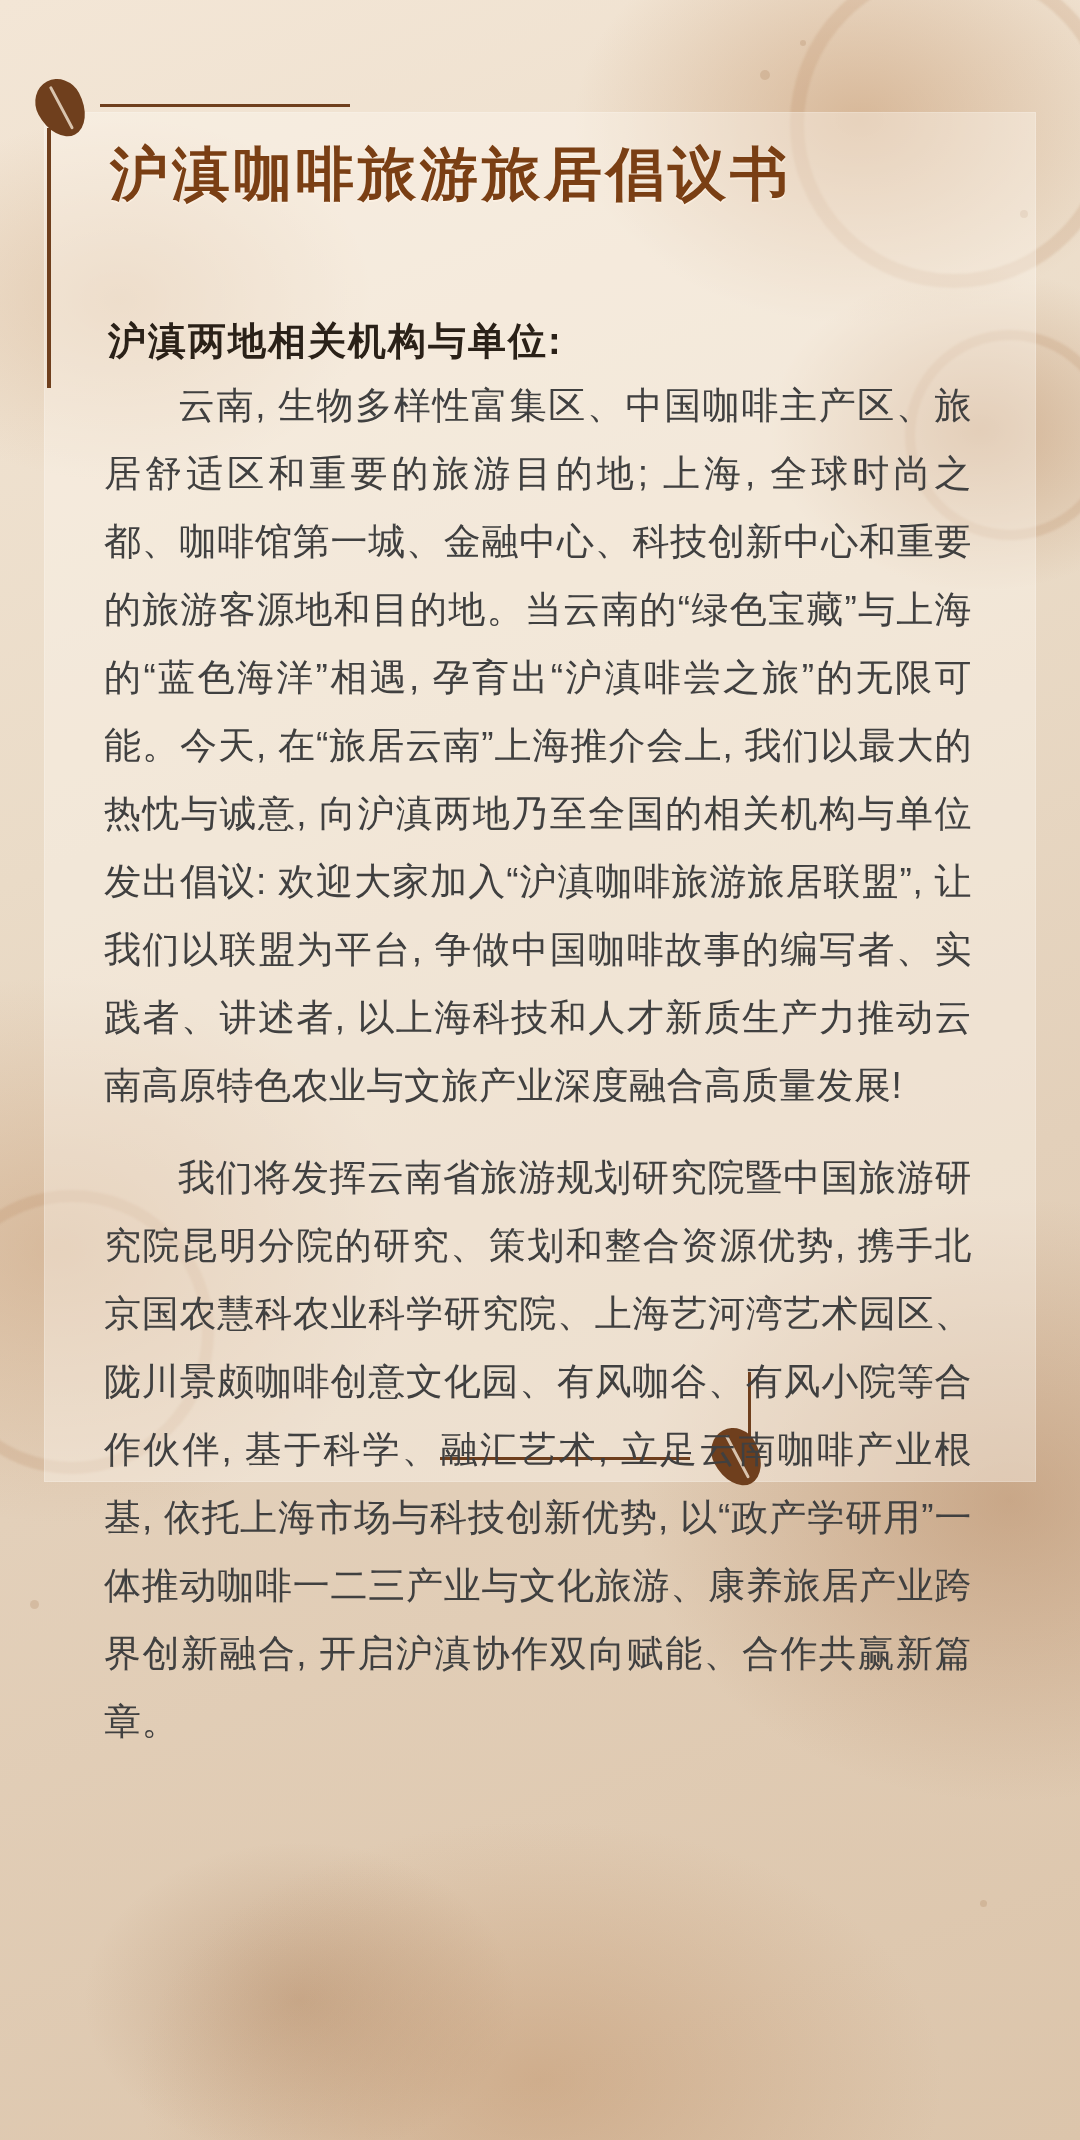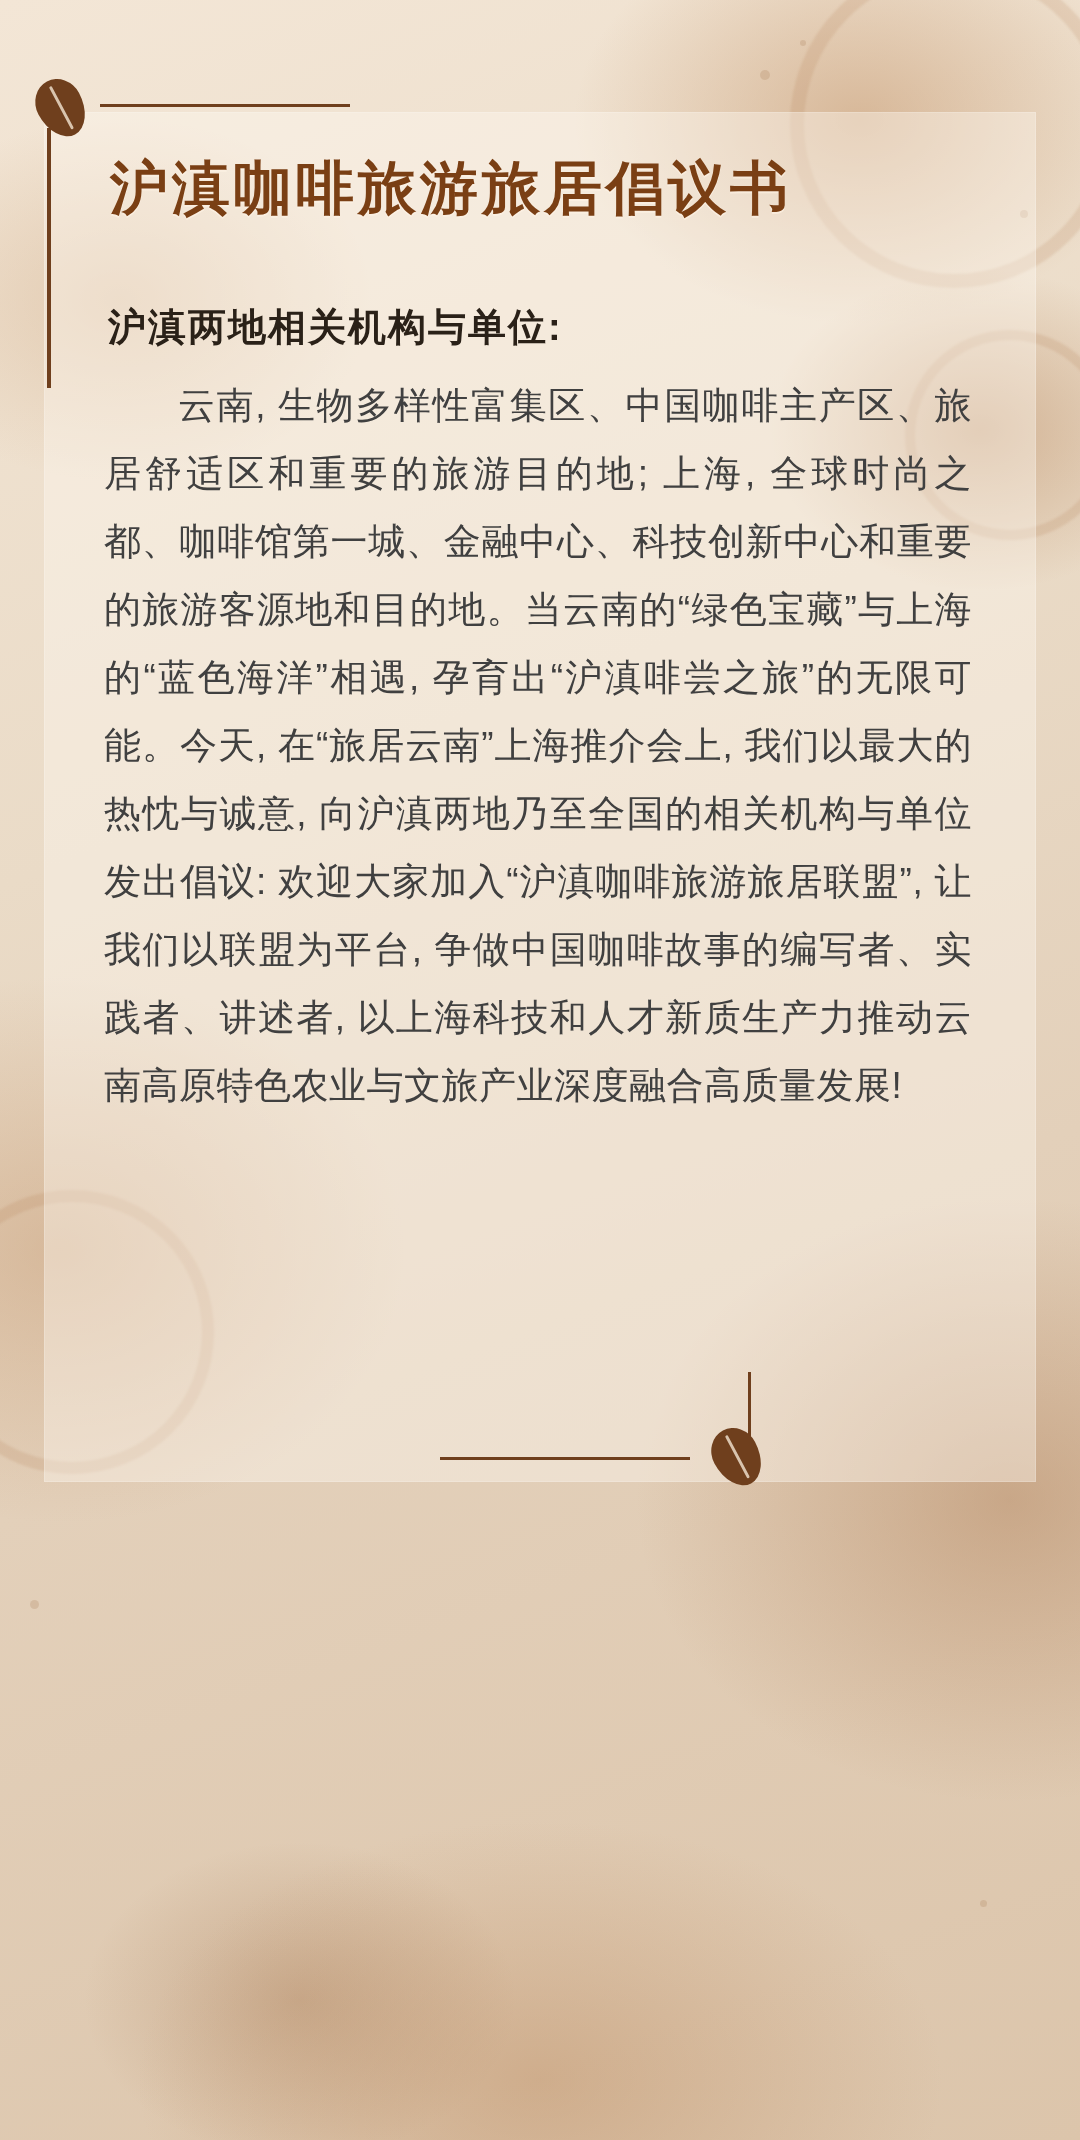--- a/index.html
+++ b/index.html
@@ -109,36 +109,36 @@
     background: rgba(236,220,200,0.85);
     border-radius: 2px;
   }
   .bean.top { left: 38px; top: 78px; }
   .bean.bottom { left: 714px; top: 1427px; transform: rotate(-28deg); }
 
   
   .title {
     position: absolute;
     left: 110px;
-    top: 150px;
+    top: 136px;
     width: 850px;
     font-family: "DejaVu Serif", "Liberation Serif", serif;
     font-weight: bold;
     font-size: 58px;
     letter-spacing: 4px;
     color: #7a3f14;
     text-shadow: 0 2px 0 rgba(255,244,230,0.6);
     white-space: nowrap;
   }
 
   
   .salutation {
     position: absolute;
     left: 108px;
-    top: 302px;
+    top: 316px;
     font-size: 38px;
     font-weight: bold;
     letter-spacing: 2px;
     color: #2a2118;
   }
   .paragraphs {
     position: absolute;
     left: 104px;
     top: 372px;
     width: 868px;
@@ -177,13 +177,14 @@
 
 <div class="bean top"></div>
 <div class="bean bottom"></div>
 
 <div class="title">沪滇咖啡旅游旅居倡议书</div>
 
 <div class="salutation">沪滇两地相关机构与单位:</div>
 
 <div class="paragraphs">
   <p class="para">云南, 生物多样性富集区、中国咖啡主产区、旅居舒适区和重要的旅游目的地; 上海, 全球时尚之都、咖啡馆第一城、金融中心、科技创新中心和重要的旅游客源地和目的地。当云南的“绿色宝藏”与上海的“蓝色海洋”相遇, 孕育出“沪滇啡尝之旅”的无限可能。今天, 在“旅居云南”上海推介会上, 我们以最大的热忱与诚意, 向沪滇两地乃至全国的相关机构与单位发出倡议: 欢迎大家加入“沪滇咖啡旅游旅居联盟”, 让我们以联盟为平台, 争做中国咖啡故事的编写者、实践者、讲述者, 以上海科技和人才新质生产力推动云南高原特色农业与文旅产业深度融合高质量发展!</p>
+  <p class="para">我们将发挥云南省旅游规划研究院暨中国旅游研究院昆明分院的研究、策划和整合资源优势, 携手北京国农慧科农业科学研究院、上海艺河湾艺术园区、陇川景颇咖啡创意文化园、有风咖谷、有风小院等合作伙伴, 基于科学、融汇艺术, 立足云南咖啡产业根基, 依托上海市场与科技创新优势, 以“政产学研用”一体推动咖啡一二三产业与文化旅游、康养旅居产业跨界创新融合, 开启沪滇协作双向赋能、合作共赢新篇章。</p>
 </div>
 
 </body></html>

